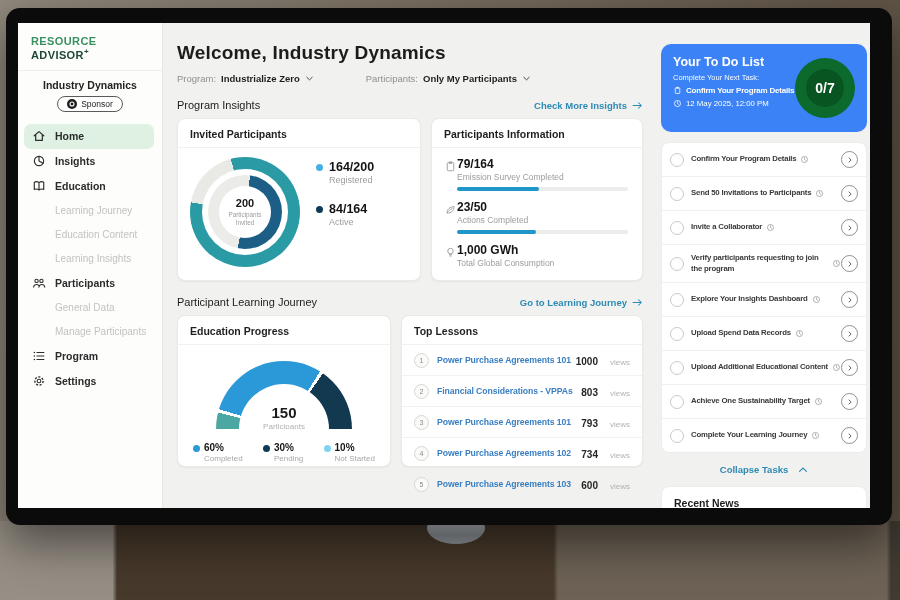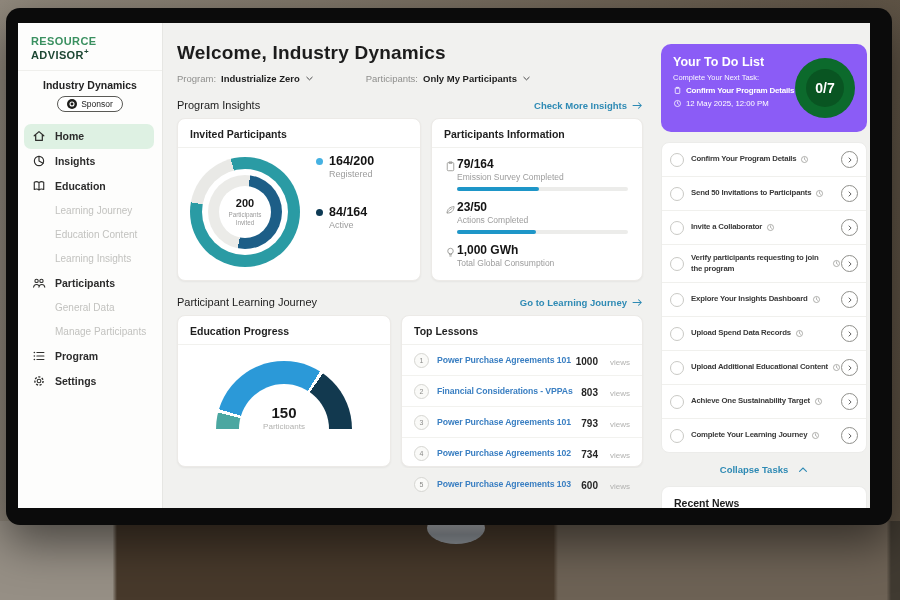--- a/index.html
+++ b/index.html
@@ -46,21 +46,21 @@
   .invited-body{display:flex;}
   .donut{position:relative;width:110px;height:110px;margin:9px 0 0 12px;flex:none;}
   .dring,.dhole{position:absolute;border-radius:50%;}
   .r1{inset:0;background:conic-gradient(from 345deg,#2a9ba4 0 82%,#e9e9e6 82% 100%);}
   .h1{inset:12px;background:#fff;}
   .r2{inset:18px;background:conic-gradient(from 8deg,#1d5e87 0 51%,#ebebe8 51% 100%);}
   .h2{inset:29px;background:#fff;}
   .dcenter{position:absolute;inset:29px;display:flex;flex-direction:column;align-items:center;justify-content:center;text-align:center;}
   .dval{font-size:11px;font-weight:bold;color:#161616;}
   .dlab{font-size:6.3px;color:#9c9c9c;margin-top:2px;line-height:1.35;max-width:42px;}
-  .dlegend{margin:6px 0 0 16px;display:flex;flex-direction:column;gap:26px;}
+  .dlegend{margin:12px 0 0 16px;display:flex;flex-direction:column;gap:17px;}
   .dleg-item{position:relative;padding-left:13px;}
   .dleg-dot{position:absolute;left:0;top:4px;width:7px;height:7px;border-radius:50%;}
   .dleg-val{font-size:12.5px;font-weight:bold;color:#141414;}
   .dleg-lab{font-size:9px;color:#9c9c9c;margin-top:1px;}
   
   .card-info{flex:1;height:163px;}
   .stat{display:flex;padding:9px 14px 0 12px;}
   .stat svg{margin-top:3px;color:#9a9a97;flex:none;}
   .stat-body{flex:1;}
   .stat-value{font-size:12px;font-weight:bold;color:#141414;}
@@ -86,21 +86,21 @@
   .lesson{display:flex;align-items:center;padding:6px 12px;border-bottom:1px solid #f2f2ef;}
   .lesson:last-child{border-bottom:none;}
   .rank{width:13px;height:13px;border:1px solid #d6d6d2;border-radius:50%;font-size:7px;color:#8a8a88;
     display:flex;align-items:center;justify-content:center;flex:none;background:#fafaf8;}
   .lesson-title{margin-left:8px;font-size:8.7px;color:#3a7fc2;font-weight:600;letter-spacing:-.1px;cursor:pointer;}
   .lesson-views{margin-left:auto;white-space:nowrap;}
   .views-count{font-size:10px;font-weight:bold;color:#262626;}
   .views-suffix{font-size:8px;color:#b2b2b0;margin-left:12px;}
   
   .right{width:206px;flex:none;margin:21px 0 0 11px;}
-  .green-card{background:#8b5cf6;border-radius:10px;padding:11px 12px;display:flex;height:66px;color:#fff;}
+  .green-card{background:#3b82f6;border-radius:10px;padding:11px 12px;display:flex;height:66px;color:#fff;}
   .gc-left{flex:1;min-width:0;}
   .todo-title{font-size:12.5px;font-weight:bold;}
   .todo-sub{font-size:7.5px;margin-top:4px;opacity:.95;}
   .todo-task{display:flex;gap:4px;align-items:center;font-size:8px;font-weight:bold;margin-top:4px;letter-spacing:-.2px;}
   .todo-date{display:flex;gap:4px;align-items:center;font-size:7.8px;margin-top:4px;}
   .todo-ring{position:relative;width:60px;height:60px;border-radius:50%;background:#0c6a2c;flex:none;align-self:center;
     display:flex;align-items:center;justify-content:center;}
   .todo-ring-inner{position:absolute;left:11px;top:11px;width:38px;height:38px;border-radius:50%;background:#095522;}
   .todo-progress{position:relative;font-size:14px;font-weight:bold;z-index:1;}
   .tasks-card{margin-top:10px;background:#fff;border:1px solid #ececea;border-radius:8px;overflow:hidden;}
@@ -325,20 +325,37 @@
       <div class="card card-edu">
         <div class="card-header">Education Progress</div>
         <div class="gauge-wrap">
           <div class="gauge"></div>
           <div class="gauge-hole"></div>
           <div class="gauge-center">
             <div class="gc-val">150</div>
             <div class="gc-lab">Participants</div>
           </div>
         </div>
+        <div class="glegend">
+          <div class="gleg">
+            <span class="gleg-dot" style="background:#2b99d8"></span>
+            <div class="gleg-pct">60%</div>
+            <div class="gleg-lab">Completed</div>
+          </div>
+          <div class="gleg">
+            <span class="gleg-dot" style="background:#0e3a56"></span>
+            <div class="gleg-pct">30%</div>
+            <div class="gleg-lab">Pending</div>
+          </div>
+          <div class="gleg">
+            <span class="gleg-dot" style="background:#7fd3f0"></span>
+            <div class="gleg-pct">10%</div>
+            <div class="gleg-lab">Not Started</div>
+          </div>
+        </div>
       </div>
 
       <div class="card card-lessons">
         <div class="card-header">Top Lessons</div>
         <div class="lesson">
           <span class="rank">1</span>
           <span class="lesson-title">Power Purchase Agreements 101</span>
           <span class="lesson-views"><span class="views-count">1000</span><span class="views-suffix">views</span></span>
         </div>
         <div class="lesson">

